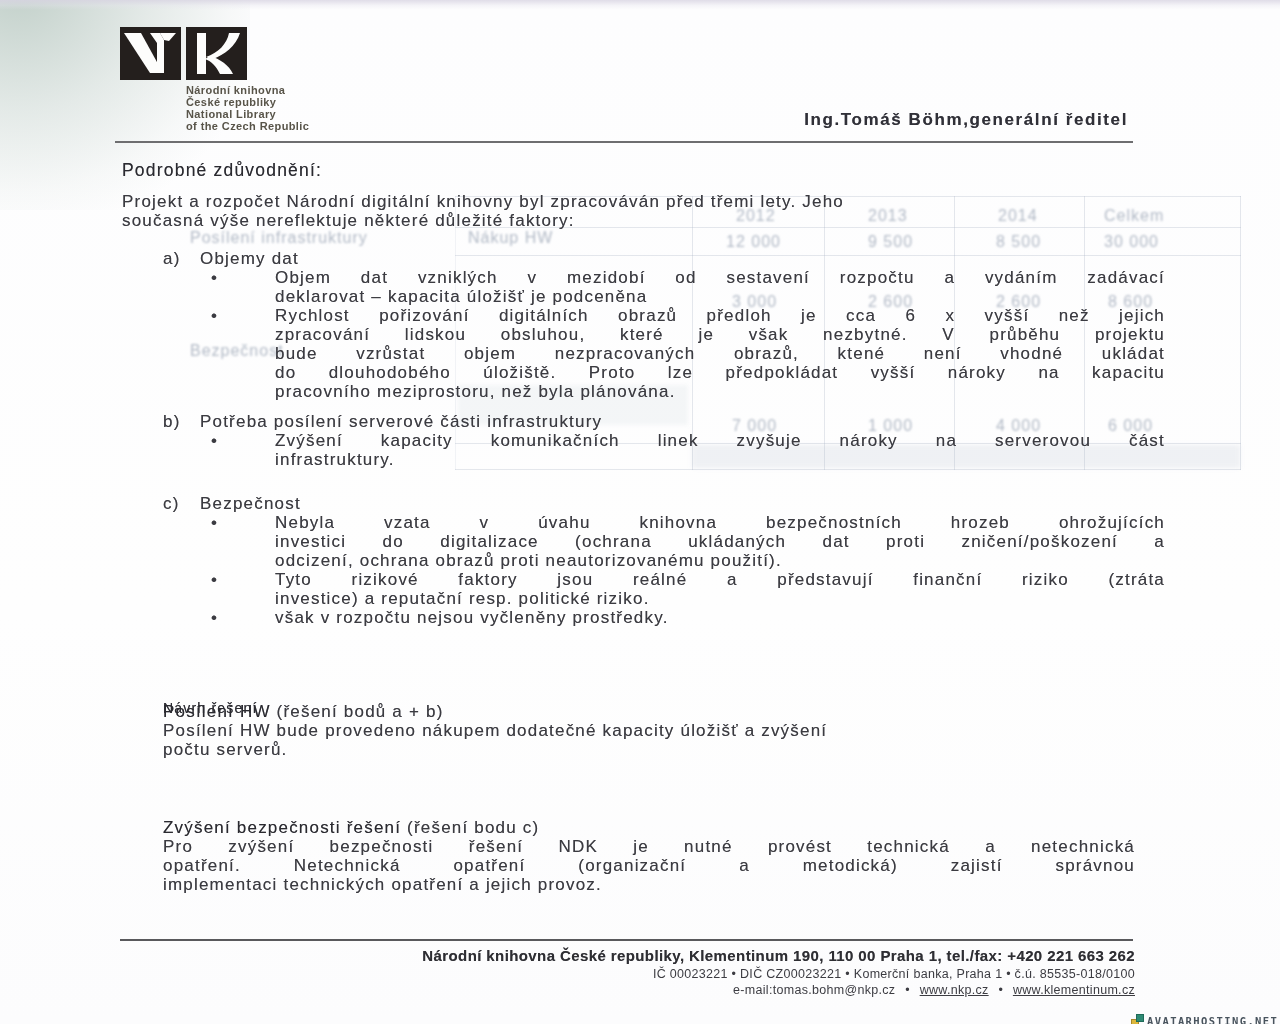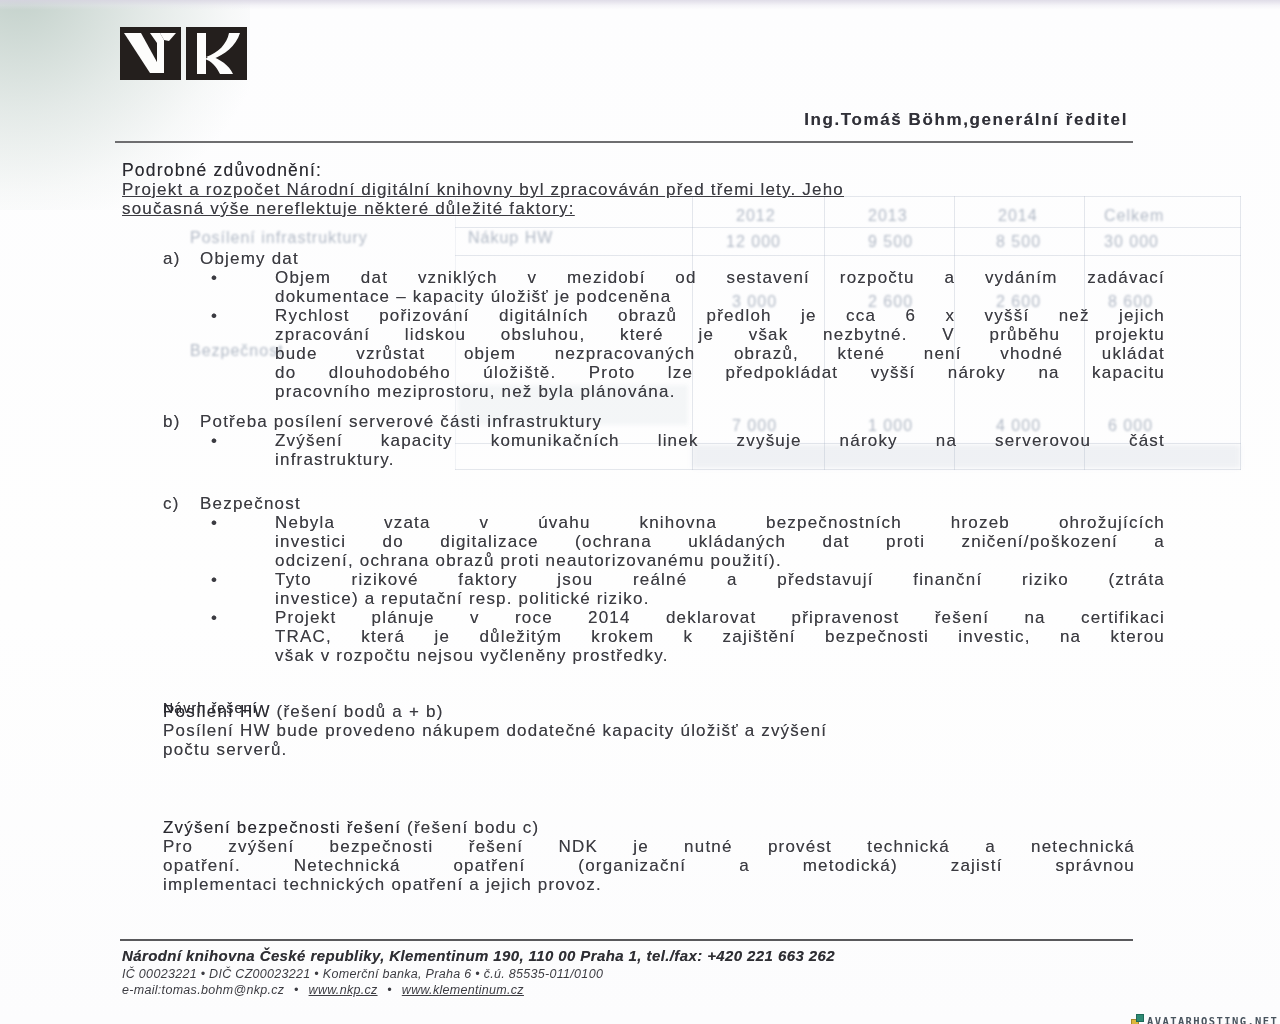--- a/index.html
+++ b/index.html
@@ -58,36 +58,36 @@
   .rule-bottom{ left:120px; top:939px; width:1013px; height:2px; background:#59595c; }
 
   
   .doc-text{ font-size:17px; line-height:19px; letter-spacing:1.2px;
              text-shadow:0 0 0.5px rgba(55,55,62,0.55); }
   .pre{ white-space:pre-line; }
   .just{ white-space:pre-line; text-align:justify; text-align-last:justify; }
   .b{ font-weight:normal; color:#2a2a30; }
 
   .title{ position:absolute; left:122px; top:161px; font-size:17.5px; }
-  .intro{ position:absolute; left:122px; top:180px; width:1013px;text-decoration:underline; }
+  .intro{ position:absolute; left:122px; top:192px; width:1013px; }
 
   .list{ position:absolute; left:163px; }
   .list-a{ top:249px; } .list-b{ top:412px; } .list-c{ top:494px; }
   .lrow{ display:flex; }
   .lbl{ width:37px; flex:none; }
   .brow{ display:flex; }
   .dot{ flex:none; width:34px; margin-left:46px; padding-left:2px; }
   .btxt{ width:890px;margin-left:32px; }
 
   .navrh{ position:absolute; left:163px; top:699px; font-size:14px; }
   .block-hw{ position:absolute; left:163px; top:702px; width:972px; }
   .block-sec{ position:absolute; left:163px; top:818px; width:972px; }
 
   
-  .footer{ position:absolute; left:122px; top:947px; width:1013px; text-align:left;font-style:italic; }
+  .footer{ position:absolute; left:122px; top:947px; width:1013px; text-align:right; }
   .f1{ font-size:15px; font-weight:bold; letter-spacing:0.4px; color:#2e2e33;
        text-shadow:0 0 0.5px rgba(46,46,51,0.5); }
   .f2{ font-size:12.5px; margin-top:3px; color:#3c3c42; letter-spacing:0.3px; }
   .f3{ font-size:12.5px; margin-top:2px; color:#3c3c42; letter-spacing:0.3px; }
   .f3 .sep{ margin:0 6px; }
   .f3 .u{ text-decoration:underline; color:#3c3c42; }
 
   
   .watermark{ position:absolute; left:1131px; top:1014px; display:flex; align-items:center; gap:2px; }
   .wicon{ position:relative; width:14px; height:14px; display:inline-block; }
@@ -152,38 +152,42 @@
         </svg>
       </div>
       <div class="logo-block">
         <svg width="61" height="53" viewBox="0 0 61 53">
           <rect x="11" y="6" width="9" height="41" fill="#fdfdfc"></rect>
           <path d="M20,30 C32,26 41,17 43,6 L54,6 C50,19 38,28 27,32 Z" fill="#fdfdfc"></path>
           <path d="M24,29 C34,32 43,38 47,47 L34,47 C30,39 25,34 19,32 Z" fill="#fdfdfc"></path>
         </svg>
       </div>
     </div>
+    <div class="logo-org">Národní knihovna
+České republiky
+National Library
+of the Czech Republic</div>
 
     <div class="signatory">Ing.Tomáš Böhm,generální ředitel</div>
     <div class="rule rule-top"></div>
 
     <div class="title doc-text b">Podrobné zdůvodnění:</div>
     <div class="intro doc-text pre">Projekt a rozpočet Národní digitální knihovny byl zpracováván před třemi lety. Jeho
 současná výše nereflektuje některé důležité faktory:</div>
 
     <section class="list list-a doc-text">
       <div class="lrow">
         <span class="lbl">a)</span>
         <span>Objemy dat</span>
       </div>
       <div class="brow">
         <span class="dot">•</span>
         <div class="btxt">
           <div class="just">Objem dat vzniklých v mezidobí od sestavení rozpočtu a vydáním zadávací</div>
-          <div>dokumentace – kapacity úložišť je podceněna</div>
+          <div>deklarovat – kapacita úložišť je podceněna</div>
         </div>
       </div>
       <div class="brow">
         <span class="dot">•</span>
         <div class="btxt">
           <div class="just">Rychlost pořizování digitálních obrazů předloh je cca 6 x vyšší než jejich
 zpracování lidskou obsluhou, které je však nezbytné. V průběhu projektu
 bude vzrůstat objem nezpracovaných obrazů, ktené není vhodné ukládat
 do dlouhodobého úložiště. Proto lze předpokládat vyšší nároky na kapacitu</div>
           <div>pracovního meziprostoru, než byla plánována.</div>
@@ -221,22 +225,20 @@
       <div class="brow">
         <span class="dot">•</span>
         <div class="btxt">
           <div class="just">Tyto rizikové faktory jsou reálné a představují finanční riziko (ztráta</div>
           <div>investice) a reputační resp. politické riziko.</div>
         </div>
       </div>
       <div class="brow">
         <span class="dot">•</span>
         <div class="btxt">
-          <div class="just">Projekt plánuje v roce 2014 deklarovat připravenost řešení na certifikaci
-TRAC, která je důležitým krokem k zajištění bezpečnosti investic, na kterou</div>
           <div>však v rozpočtu nejsou vyčleněny prostředky.</div>
         </div>
       </div>
     </section>
 
     <div class="navrh doc-text b">Návrh řešení</div>
 
     <div class="block-hw doc-text">
       <div><span class="b">Posílení HW</span><span> (řešení bodů a + b)</span></div>
       <div class="pre">Posílení HW bude provedeno nákupem dodatečné kapacity úložišť a zvýšení
@@ -246,21 +248,21 @@
     <div class="block-sec doc-text">
       <div><span class="b">Zvýšení bezpečnosti řešení</span><span> (řešení bodu c)</span></div>
       <div class="just">Pro zvýšení bezpečnosti řešení NDK je nutné provést technická a netechnická
 opatření. Netechnická opatření (organizační a metodická) zajistí správnou</div>
       <div>implementaci technických opatření a jejich provoz.</div>
     </div>
 
     <div class="rule rule-bottom"></div>
     <footer class="footer">
       <div class="f1">Národní knihovna České republiky, Klementinum 190, 110 00 Praha 1, tel./fax: +420 221 663 262</div>
-      <div class="f2">IČ 00023221 • DIČ CZ00023221 • Komerční banka, Praha 6 • č.ú. 85535-011/0100</div>
+      <div class="f2">IČ 00023221 • DIČ CZ00023221 • Komerční banka, Praha 1 • č.ú. 85535-018/0100</div>
       <div class="f3">
         <span>e-mail:tomas.bohm@nkp.cz</span>
         <span class="sep">•</span>
         <a class="u">www.nkp.cz</a>
         <span class="sep">•</span>
         <a class="u">www.klementinum.cz</a>
       </div>
     </footer>
 
     <div class="watermark">

